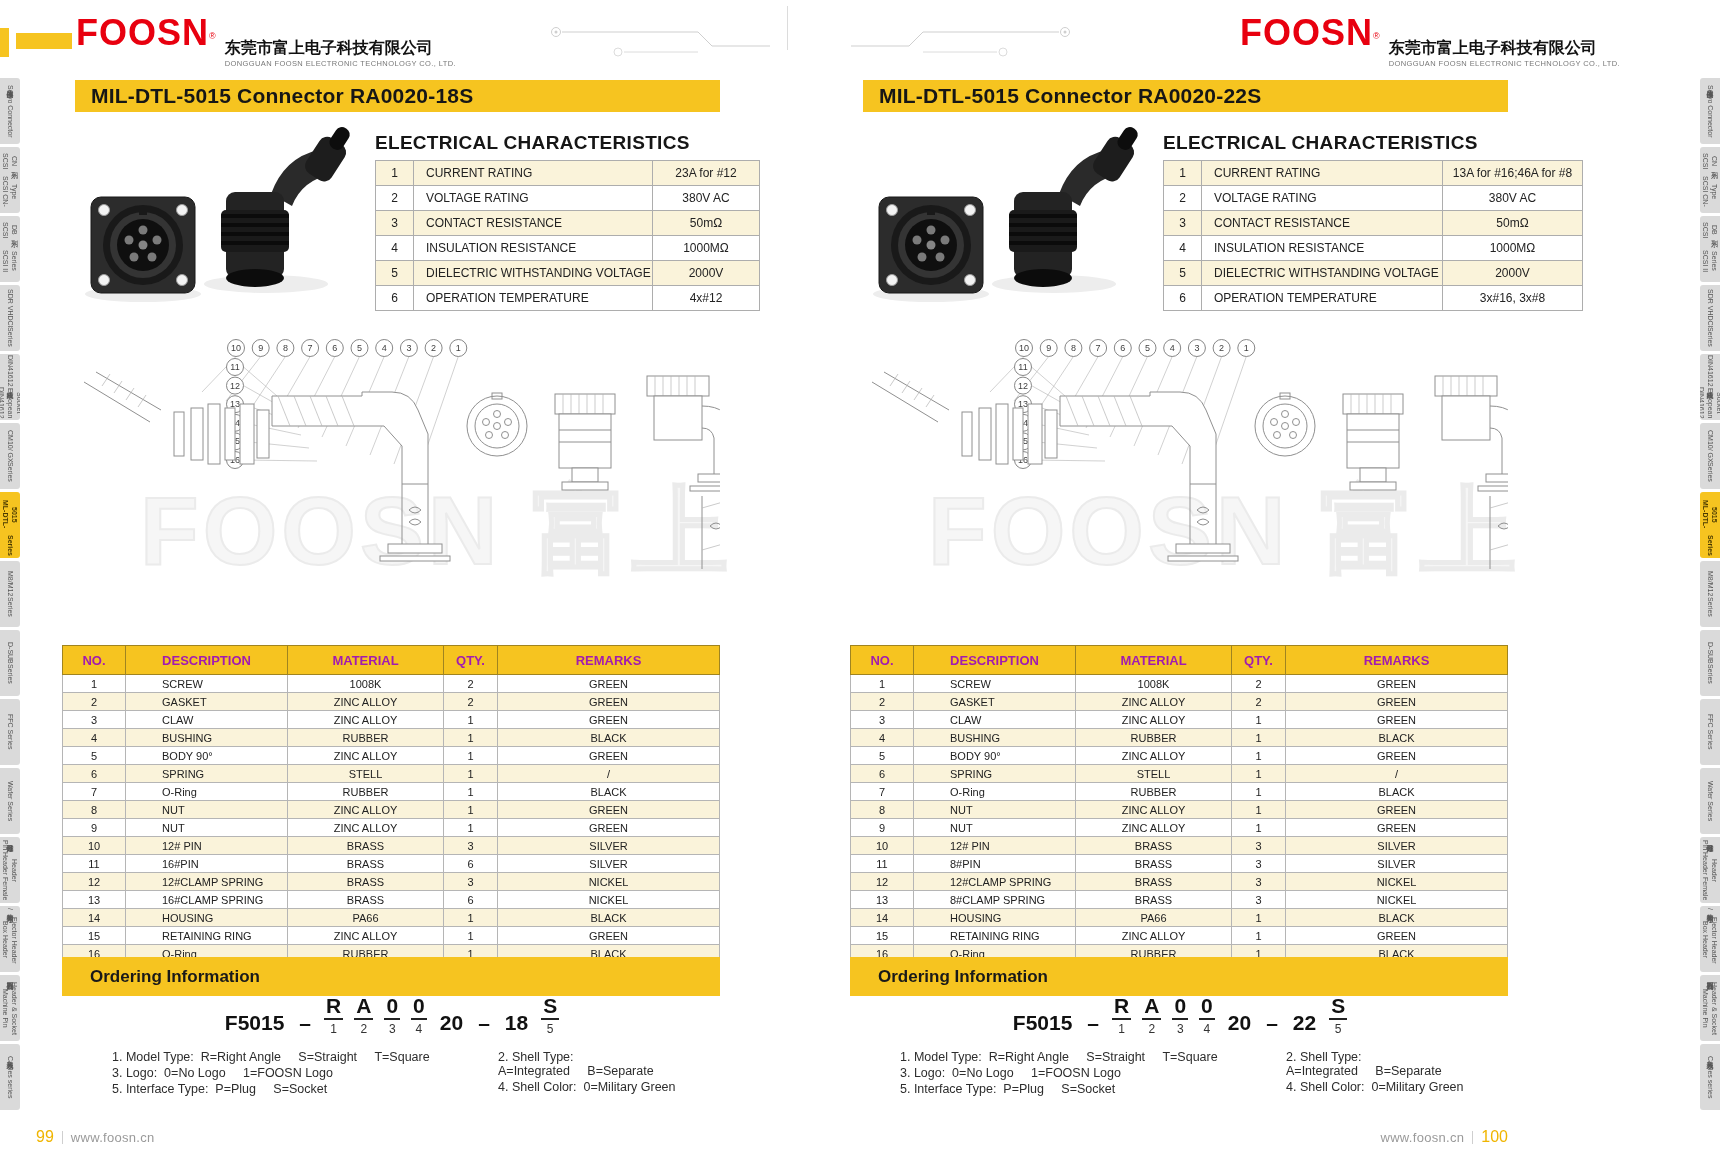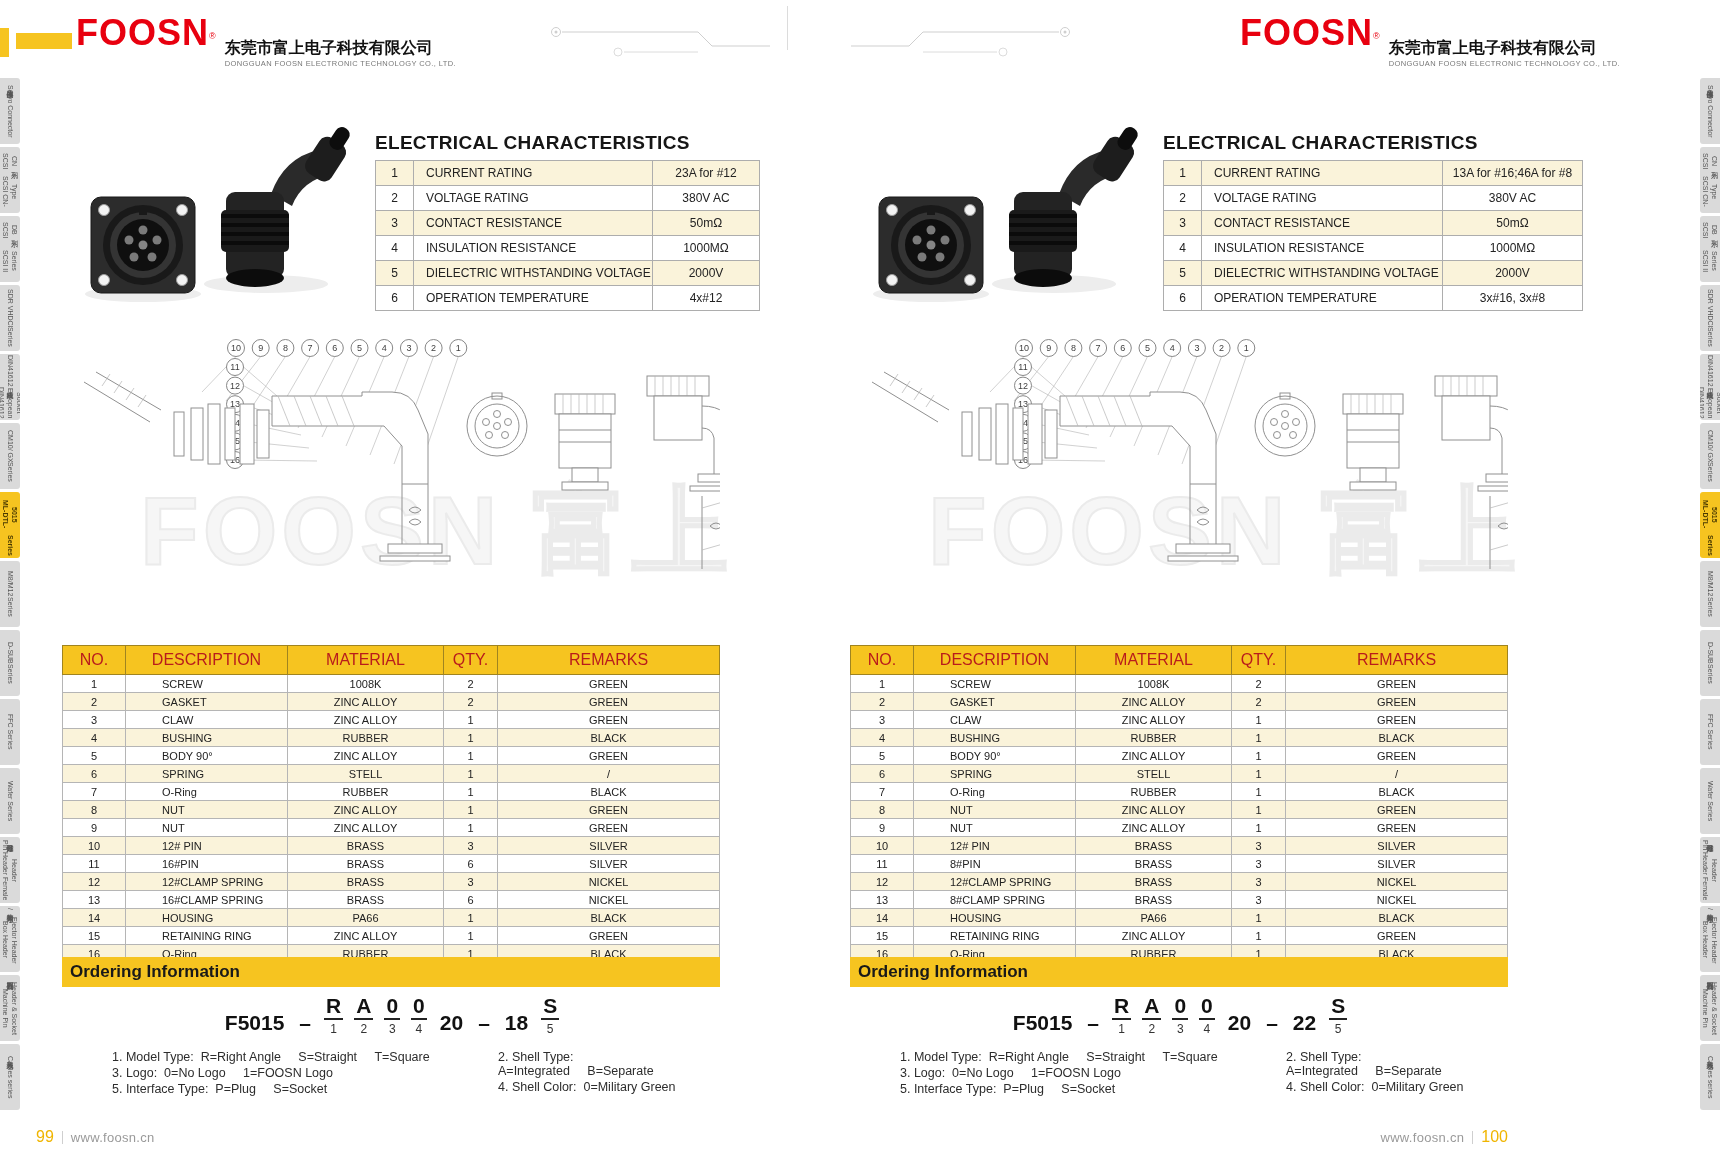--- a/index.html
+++ b/index.html
@@ -61,27 +61,27 @@
   .diagram svg .cot{font-size:9px;fill:#3f3f3f;}
   .diagram svg .lead{stroke:#bdbdbd;stroke-width:.7;}
 
   .watermark{position:absolute;left:140px;top:468px;font-size:96px;font-weight:bold;letter-spacing:4px;
              color:#f6f6f6;-webkit-text-stroke:2px #ebebeb;white-space:nowrap;z-index:0;}
 
   table.parts{position:absolute;left:62px;top:645px;width:658px;border-collapse:collapse;table-layout:fixed;
               border:1.5px solid #8f8f8f;z-index:1;}
   table.parts col.p1{width:63px;} table.parts col.p2{width:162px;} table.parts col.p3{width:156px;}
   table.parts col.p4{width:54px;}
-  table.parts th{background:#F6C420;height:26px;font-size:16px;font-weight:normal;color:#b91c1c;border:1px solid #a08420;}
+  table.parts th{background:#F6C420;height:26px;font-size:13px;font-weight:bold;color:#a21caf;border:1px solid #a08420;}
   table.parts td{border:1px solid #b5b5b5;height:17px;font-size:11px;color:#222;text-align:center;padding:0;background:#fff;}
   table.parts tr.cream td{background:#FAF3DA;}
   table.parts td.desc{text-align:left;padding-left:36px;}
 
-  .order-bar{position:absolute;left:62px;top:957px;width:658px;height:30px;background:#F6C420;
-             display:flex;align-items:center;padding-left:8px;box-sizing:border-box;
+  .order-bar{position:absolute;left:62px;top:957px;width:658px;height:39px;background:#F6C420;
+             display:flex;align-items:center;padding-left:28px;box-sizing:border-box;
              font-size:17px;font-weight:bold;color:#191919;z-index:1;}
   .order-code{position:absolute;left:62px;top:994px;width:658px;display:flex;justify-content:center;
               gap:11px;align-items:flex-end;z-index:1;}
   .oc{display:flex;flex-direction:column;align-items:center;font-size:21px;font-weight:bold;color:#111;}
   .oc .ltr{padding:0 2px;line-height:24px;}
   .oc.u .ltr{border-bottom:2px solid #222;}
   .oc .num{font-size:12px;font-weight:normal;color:#333;margin-top:2px;height:13px;}
 
   .notes{position:absolute;left:84px;top:1050px;width:624px;display:flex;z-index:1;}
   .ncol{display:flex;flex-direction:column;gap:2px;font-size:12.5px;color:#2d2d2d;margin-left:28px;}
@@ -241,20 +241,21 @@
   <svg viewBox="0 0 228 48" width="228" height="48">
     <circle cx="8" cy="18" r="4.5" fill="none" stroke="#cfcfcf"></circle>
     <circle cx="8" cy="18" r="1.5" fill="#cfcfcf"></circle>
     <line x1="14" y1="18" x2="150" y2="18" stroke="#cfcfcf"></line>
     <path d="M150,18 L164,32 L222,32" stroke="#cfcfcf" fill="none"></path>
     <circle cx="70" cy="38" r="4" fill="none" stroke="#dcdcdc"></circle>
     <line x1="76" y1="38" x2="150" y2="38" stroke="#dcdcdc"></line>
   </svg>
 </div>
 
+    <div class="title-bar">MIL-DTL-5015 Connector RA0020-18S</div>
 
     <div class="photo">
   <svg viewBox="0 0 290 196" width="290" height="196">
     <ellipse cx="77" cy="172" rx="58" ry="8" fill="#ededed"></ellipse>
     <ellipse cx="200" cy="162" rx="62" ry="9" fill="#ededed"></ellipse>
 
     <rect x="25" y="75" width="104" height="96" rx="10" fill="#2c2c2c" stroke="#181818"></rect>
     <circle cx="38" cy="88" r="5.5" fill="#f3f3f3" stroke="#9c9c9c"></circle>
     <circle cx="116" cy="88" r="5.5" fill="#f3f3f3" stroke="#9c9c9c"></circle>
     <circle cx="38" cy="158" r="5.5" fill="#f3f3f3" stroke="#9c9c9c"></circle>
@@ -656,20 +657,21 @@
   </svg>
 </div>
     <div class="logo">
       <div><span class="fo">FOOSN</span><span class="reg">®</span></div>
       <div>
         <div class="zh">东莞市富上电子科技有限公司</div>
         <div class="en">DONGGUAN FOOSN ELECTRONIC TECHNOLOGY CO., LTD.</div>
       </div>
     </div>
 
+    <div class="title-bar">MIL-DTL-5015 Connector RA0020-22S</div>
 
     <div class="photo">
   <svg viewBox="0 0 290 196" width="290" height="196">
     <ellipse cx="77" cy="172" rx="58" ry="8" fill="#ededed"></ellipse>
     <ellipse cx="200" cy="162" rx="62" ry="9" fill="#ededed"></ellipse>
 
     <rect x="25" y="75" width="104" height="96" rx="10" fill="#2c2c2c" stroke="#181818"></rect>
     <circle cx="38" cy="88" r="5.5" fill="#f3f3f3" stroke="#9c9c9c"></circle>
     <circle cx="116" cy="88" r="5.5" fill="#f3f3f3" stroke="#9c9c9c"></circle>
     <circle cx="38" cy="158" r="5.5" fill="#f3f3f3" stroke="#9c9c9c"></circle>

